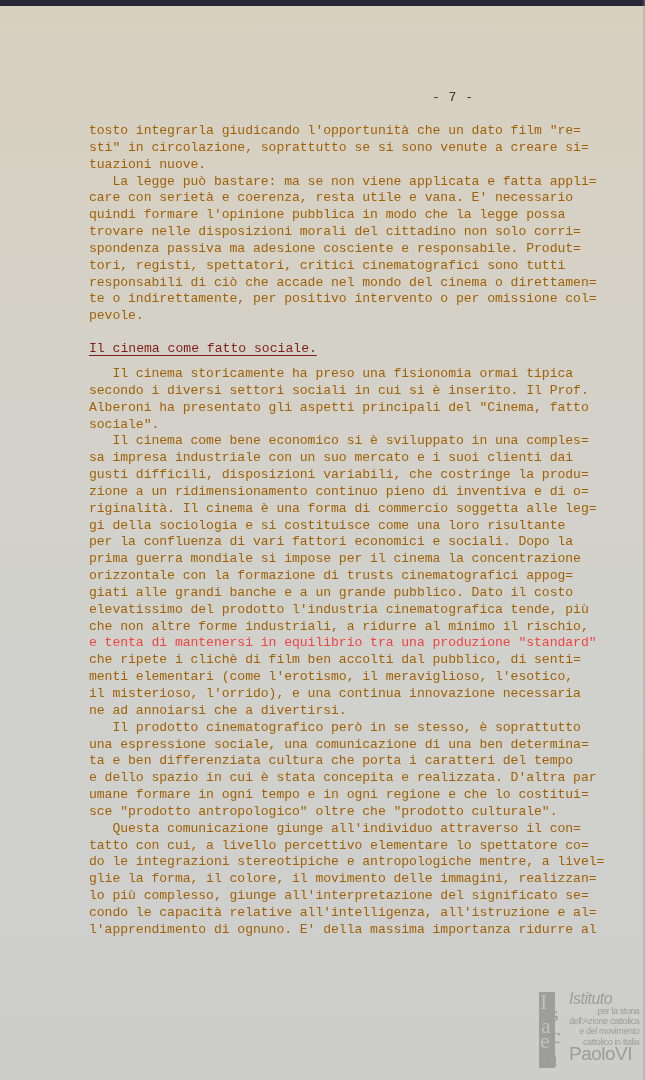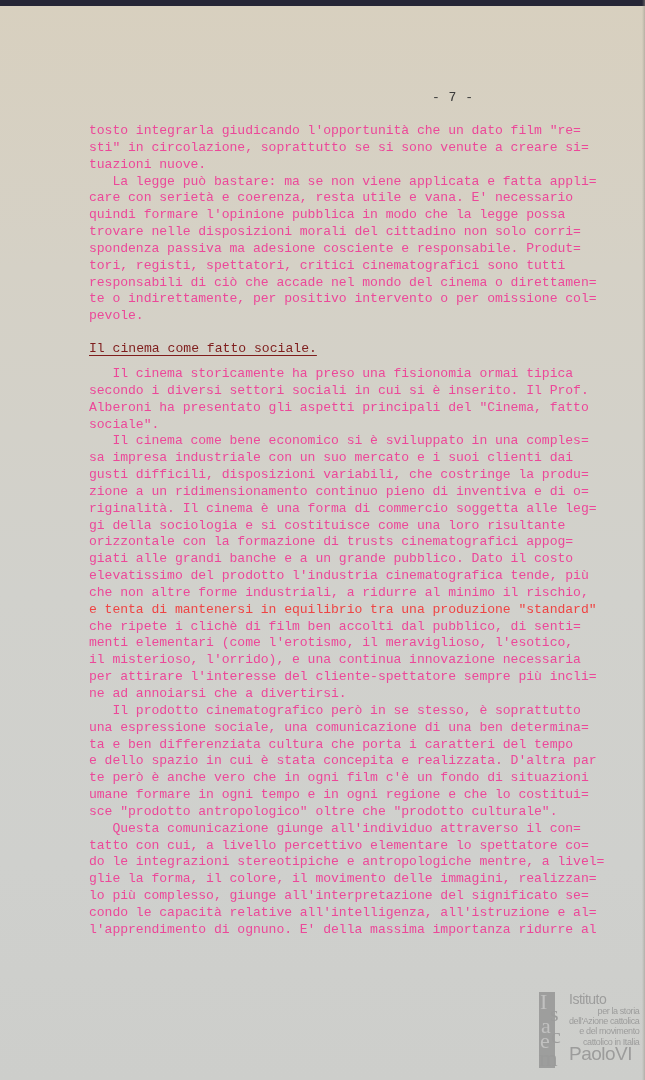--- a/index.html
+++ b/index.html
@@ -40,21 +40,21 @@
       position: absolute;
       left: 89px;
       top: 123px;
       width: 500px;
     }
     .line {
       font-size: 13.1px;
       line-height: 16.85px;
       height: 16.85px;
       white-space: pre;
-      color: #ec4899;
+      color: #a16207;
       letter-spacing: -0.05px;
     }
     .line.faint { color: #ef4444; }
     .gap { height: 16px; }
     .gap-small { height: 8px; }
     .heading {
       font-size: 13.1px;
       line-height: 16.85px;
       white-space: pre;
       color: #7f1d1d;
@@ -89,21 +89,21 @@
       line-height: 1;
     }
     .logo-text {
       position: absolute;
       left: 30px;
       top: 0;
       font-family: "Liberation Sans", "DejaVu Sans", sans-serif;
       color: #8c8c8c;
       white-space: nowrap;
     }
-    .logo-text .l1 { font-size: 14px; line-height: 14px; display:block; letter-spacing: -0.5px; }
+    .logo-text .l1 { font-size: 16px; line-height: 14px; display:block; letter-spacing: -0.5px; font-style: italic; }
     .logo-text .lx { font-size: 9px; line-height: 10.2px; display:block; letter-spacing: -0.4px; text-align: right; }
     .logo-text .l6 { font-size: 19px; line-height: 14px; display:block; letter-spacing: -0.5px; }
   </style>
 </head>
 <body>
 
 <div class="top-band"></div>
 <div class="right-edge"></div>
 
 <div class="page-number">- 7 -</div>
@@ -134,37 +134,37 @@
       <div class="line">Alberoni ha presentato gli aspetti principali del "Cinema, fatto</div>
       <div class="line">sociale".</div>
     </div>
   <div>
       <div class="line">   Il cinema come bene economico si è sviluppato in una comples=</div>
       <div class="line">sa impresa industriale con un suo mercato e i suoi clienti dai</div>
       <div class="line">gusti difficili, disposizioni variabili, che costringe la produ=</div>
       <div class="line">zione a un ridimensionamento continuo pieno di inventiva e di o=</div>
       <div class="line">riginalità. Il cinema è una forma di commercio soggetta alle leg=</div>
       <div class="line">gi della sociologia e si costituisce come una loro risultante</div>
+      <div class="line">per la confluenza di vari fattori economici e sociali. Dopo la</div>
+      <div class="line">prima guerra mondiale si impose per il cinema la concentrazione</div>
       <div class="line">orizzontale con la formazione di trusts cinematografici appog=</div>
       <div class="line">giati alle grandi banche e a un grande pubblico. Dato il costo</div>
       <div class="line">elevatissimo del prodotto l'industria cinematografica tende, più</div>
       <div class="line">che non altre forme industriali, a ridurre al minimo il rischio,</div>
       <div class="line faint">e tenta di mantenersi in equilibrio tra una produzione "standard"</div>
       <div class="line">che ripete i clichè di film ben accolti dal pubblico, di senti=</div>
       <div class="line">menti elementari (come l'erotismo, il meraviglioso, l'esotico,</div>
       <div class="line">il misterioso, l'orrido), e una continua innovazione necessaria</div>
-      <div class="line">per attirare l'interesse del cliente-spettatore sempre più incli=</div>
       <div class="line">ne ad annoiarsi che a divertirsi.</div>
     </div>
   <div>
       <div class="line">   Il prodotto cinematografico però in se stesso, è soprattutto</div>
       <div class="line">una espressione sociale, una comunicazione di una ben determina=</div>
       <div class="line">ta e ben differenziata cultura che porta i caratteri del tempo</div>
       <div class="line">e dello spazio in cui è stata concepita e realizzata. D'altra par</div>
-      <div class="line">te però è anche vero che in ogni film c'è un fondo di situazioni</div>
       <div class="line">umane formare in ogni tempo e in ogni regione e che lo costitui=</div>
       <div class="line">sce "prodotto antropologico" oltre che "prodotto culturale".</div>
     </div>
   <div>
       <div class="line">   Questa comunicazione giunge all'individuo attraverso il con=</div>
       <div class="line">tatto con cui, a livello percettivo elementare lo spettatore co=</div>
       <div class="line">do le integrazioni stereotipiche e antropologiche mentre, a livel=</div>
       <div class="line">glie la forma, il colore, il movimento delle immagini, realizzan=</div>
       <div class="line">lo più complesso, giunge all'interpretazione del significato se=</div>
       <div class="line">condo le capacità relative all'intelligenza, all'istruzione e al=</div>

